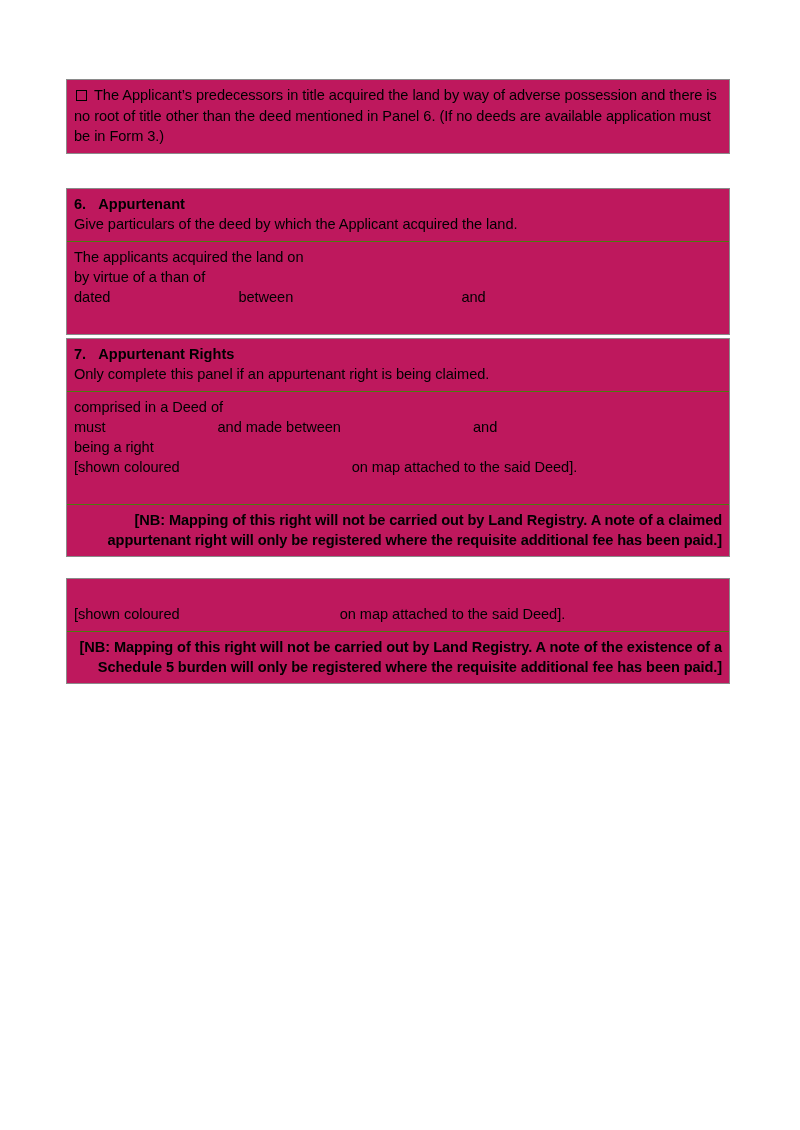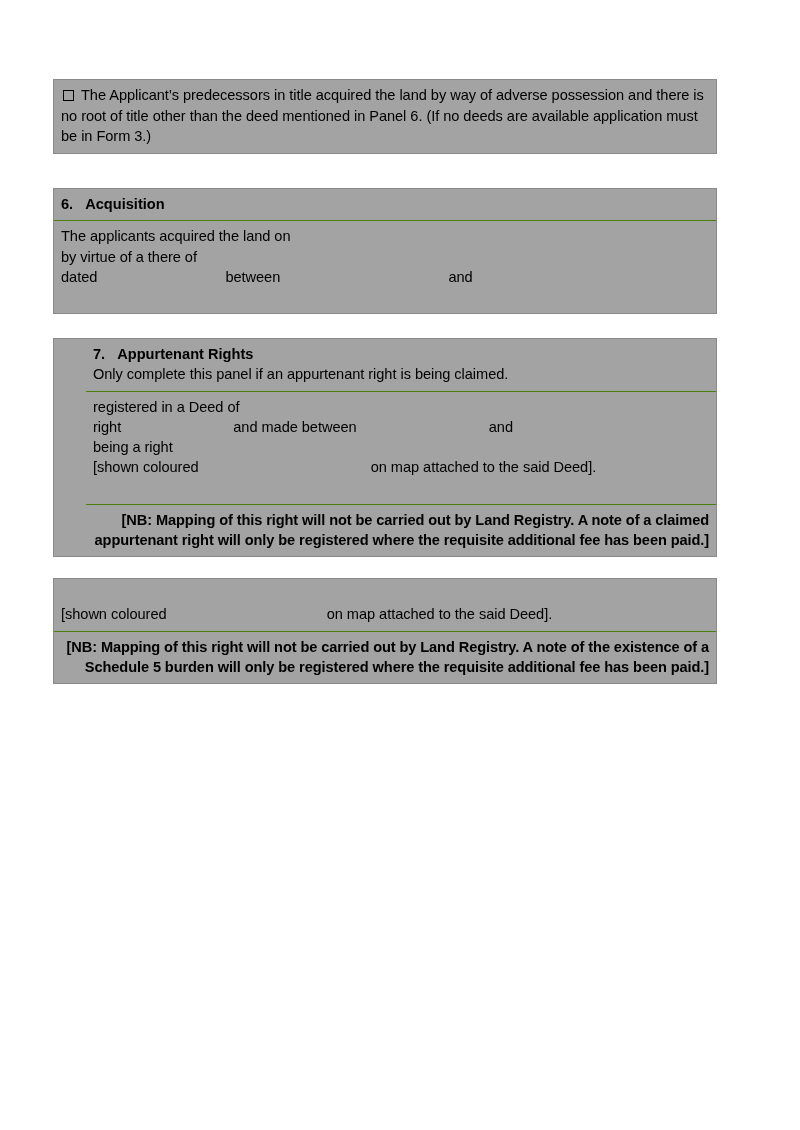--- a/index.html
+++ b/index.html
@@ -18,25 +18,25 @@
   .page {
     position: absolute;
     left: 0;
     top: 0;
     width: 800px;
     height: 1130px;
     background: #ffffff;
   }
   .panel {
     position: absolute;
-    left: 53px;
+    left: 66px;
     width: 664px;
     box-sizing: border-box;
     border: 1px solid #8a8a8a;
-    background: #a3a3a3;
+    background: #be185d;
   }
   .section {
     box-sizing: border-box;
     padding: 5px 7px 6px 7px;
   }
   .section + .section {
     border-top: 1px solid #4d7c0f;
   }
   .line {
     font-size: 14.6px;
@@ -76,55 +76,56 @@
     vertical-align: -1px;
     margin-right: 7px;
     margin-left: 2px;
   }
   .spacer-line {
     height: 20.3px;
   }
   
   #panel-adverse    { top: 79px;  }
   #panel-acquisition{ top: 188px; }
-  #panel-appurtenant{ top: 338px; padding-left: 32px; }
+  #panel-appurtenant{ top: 338px; }
   #panel-easements  { top: 578px; }
   .tabgap { display: inline-block; }
 </style>
 </head>
 <body>
 
 <div class="page">
 
   <div class="panel" id="panel-adverse">
     <div class="section">
       <div class="checkline"><span class="checkbox"></span><span>The Applicant’s predecessors in title acquired the land by way of adverse possession and there is no root of title other than the deed mentioned in Panel 6. (If no deeds are available application must be in Form 3.)</span></div>
     </div>
   </div>
 
   <div class="panel" id="panel-acquisition">
     <div class="section">
-      <div class="heading"><span>6.</span><span class="tabgap" style="width:12px"></span><span>Acquisition</span></div>
+      <div class="heading"><span>6.</span><span class="tabgap" style="width:12px"></span><span>Appurtenant</span></div>
+      <div class="wrapline">Give particulars of the deed by which the Applicant acquired the land.</div>
     </div>
     <div class="section">
       <div class="line">The applicants acquired the land on</div>
-      <div class="line">by virtue of a there of</div>
+      <div class="line">by virtue of a than of</div>
       <div class="line">dated                                between                                          and</div>
       <div class="spacer-line"></div>
     </div>
   </div>
 
   <div class="panel" id="panel-appurtenant">
     <div class="section">
       <div class="heading"><span>7.</span><span class="tabgap" style="width:12px"></span><span>Appurtenant Rights</span></div>
       <div class="wrapline">Only complete this panel if an appurtenant right is being claimed.</div>
     </div>
     <div class="section">
-      <div class="line">registered in a Deed of</div>
-      <div class="line">right                            and made between                                 and</div>
+      <div class="line">comprised in a Deed of</div>
+      <div class="line">must                            and made between                                 and</div>
       <div class="line">being a right</div>
       <div class="line">[shown coloured                                           on map attached to the said Deed].</div>
       <div class="spacer-line"></div>
     </div>
     <div class="section">
       <div class="nb">[NB: Mapping of this right will not be carried out by Land Registry. A note of a claimed appurtenant right will only be registered where the requisite additional fee has been paid.]</div>
     </div>
   </div>
 
   <div class="panel" id="panel-easements">

